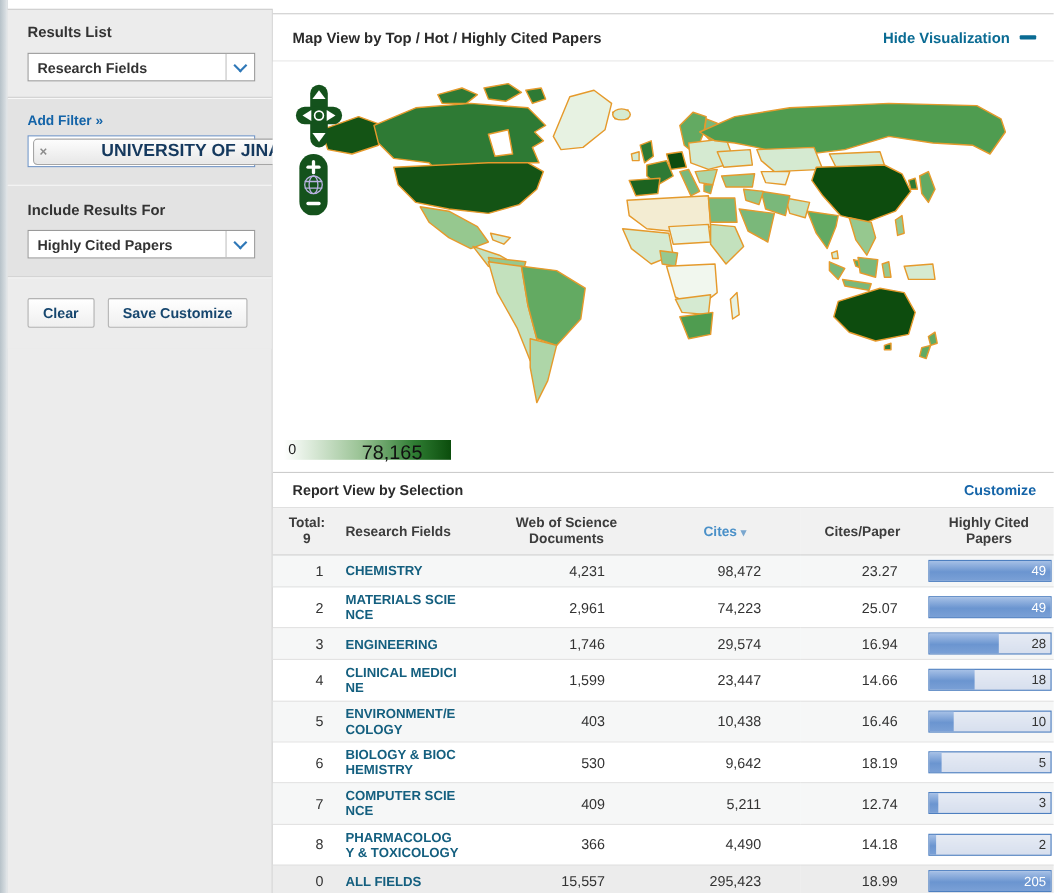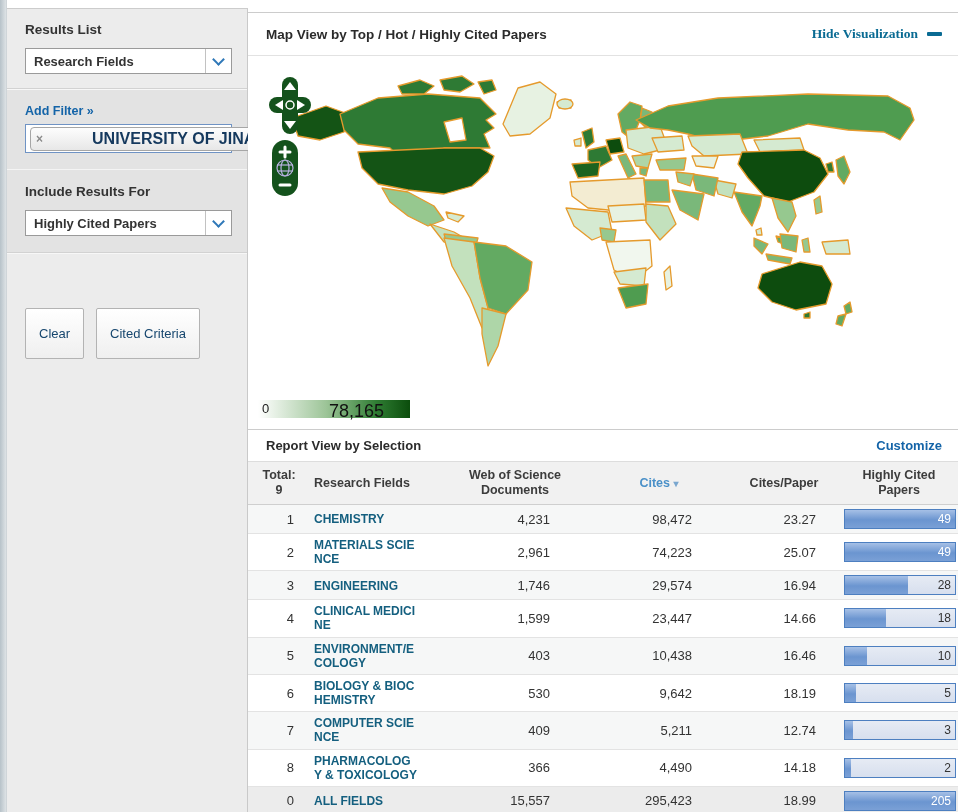--- a/index.html
+++ b/index.html
@@ -30,28 +30,28 @@
   .add-filter { font-size:12.5px; font-weight:bold; color:#1464a8; text-decoration:none; display:inline-block; margin-bottom:6px; cursor:pointer; }
   .filter-input { width:207px; height:29px; background:#fff; border:1px solid #6f93c4; display:flex; align-items:center; padding:0 4px; cursor:text; }
   .chip { display:inline-flex; align-items:center; gap:4px; border:1px solid #a6a6a6; border-radius:4px;
     background:linear-gradient(#fdfdfd,#e7e7e7); padding:2px 7px 2px 5px; }
   .chip-x { color:#8b8b8b; font-weight:bold; font-size:12px; cursor:pointer; line-height:1; }
   .chip-label { font-size:16px; font-weight:bold; color:#15395e; white-space:nowrap;margin-left:45px; }
   .caret { width:1px; height:16px; background:#444; margin-left:5px; }
   .sb-sec3 { background:#e3e3e3; border-top:1px solid #f4f4f4; padding:14px 18px 16px 18px; }
   .sb-buttons { background:#ececec; border-top:1px solid #d2d2d2; box-shadow:inset 0 1px 0 #f7f7f7; padding:19px 18px; display:flex; gap:12px; }
   .btn { border:1px solid #b3b3b3; border-radius:2px; background:linear-gradient(#ffffff,#efefef);
-    color:#16466e; font-weight:normal; font-size:13px; padding:17px 13px; cursor:pointer; font-family:inherit;margin-top:36px; }
+    color:#16466e; font-weight:bold; font-size:13px; padding:5px 13px; cursor:pointer; font-family:inherit; }
 
   
   .main { position:absolute; left:248px; top:0; width:710px; height:812px; background:#fff; }
   .main-header { margin-top:12px; height:44px; border-top:1px solid #cccccc; border-bottom:1px solid #e2e2e2;
     display:flex; align-items:center; justify-content:space-between; padding:0 16px 0 18px; }
   .map-title { font-size:13.5px; font-weight:bold; color:#2b2b2b; }
-  .hide-link { display:flex; align-items:center; gap:9px; cursor:pointer;font-family:Liberation Serif, serif; }
+  .hide-link { display:flex; align-items:center; gap:9px; cursor:pointer; }
   .hide-link span { font-size:13.5px; font-weight:bold; color:#0a6b93; }
   .minus-icon { width:15px; height:4px; background:#0a6b93; border-radius:1px; }
 
   
   .map-area { position:relative; height:374px; border-bottom:1px solid #cccccc; background:#fff; overflow:hidden; }
   .map-canvas { position:absolute; left:0; top:0; }
   .country { stroke-width:1.3; stroke-linejoin:round; }
   .map-pan { position:absolute; left:20px; top:20px; cursor:pointer; }
   .map-zoom { position:absolute; left:24px; top:84px; cursor:pointer; }
   .legend { position:absolute; left:10px; bottom:11px; width:152px; height:18px;
@@ -122,21 +122,21 @@
     <div class="select">
       <div class="sel-label">Highly Cited Papers</div>
       <div class="sel-btn">
           <div class="chev"></div>
         </div>
     </div>
   </div>
 
   <div class="sb-buttons">
     <button class="btn">Clear</button>
-    <button class="btn">Cited Criteria</button>
+    <button class="btn">Save Customize</button>
   </div>
 </div>
 
 <div class="main">
 
   <div class="main-header">
     <div class="map-title">Map View by Top / Hot / Highly Cited Papers</div>
     <div class="hide-link">
       <span>Hide Visualization</span>
       <span class="minus-icon"></span>

